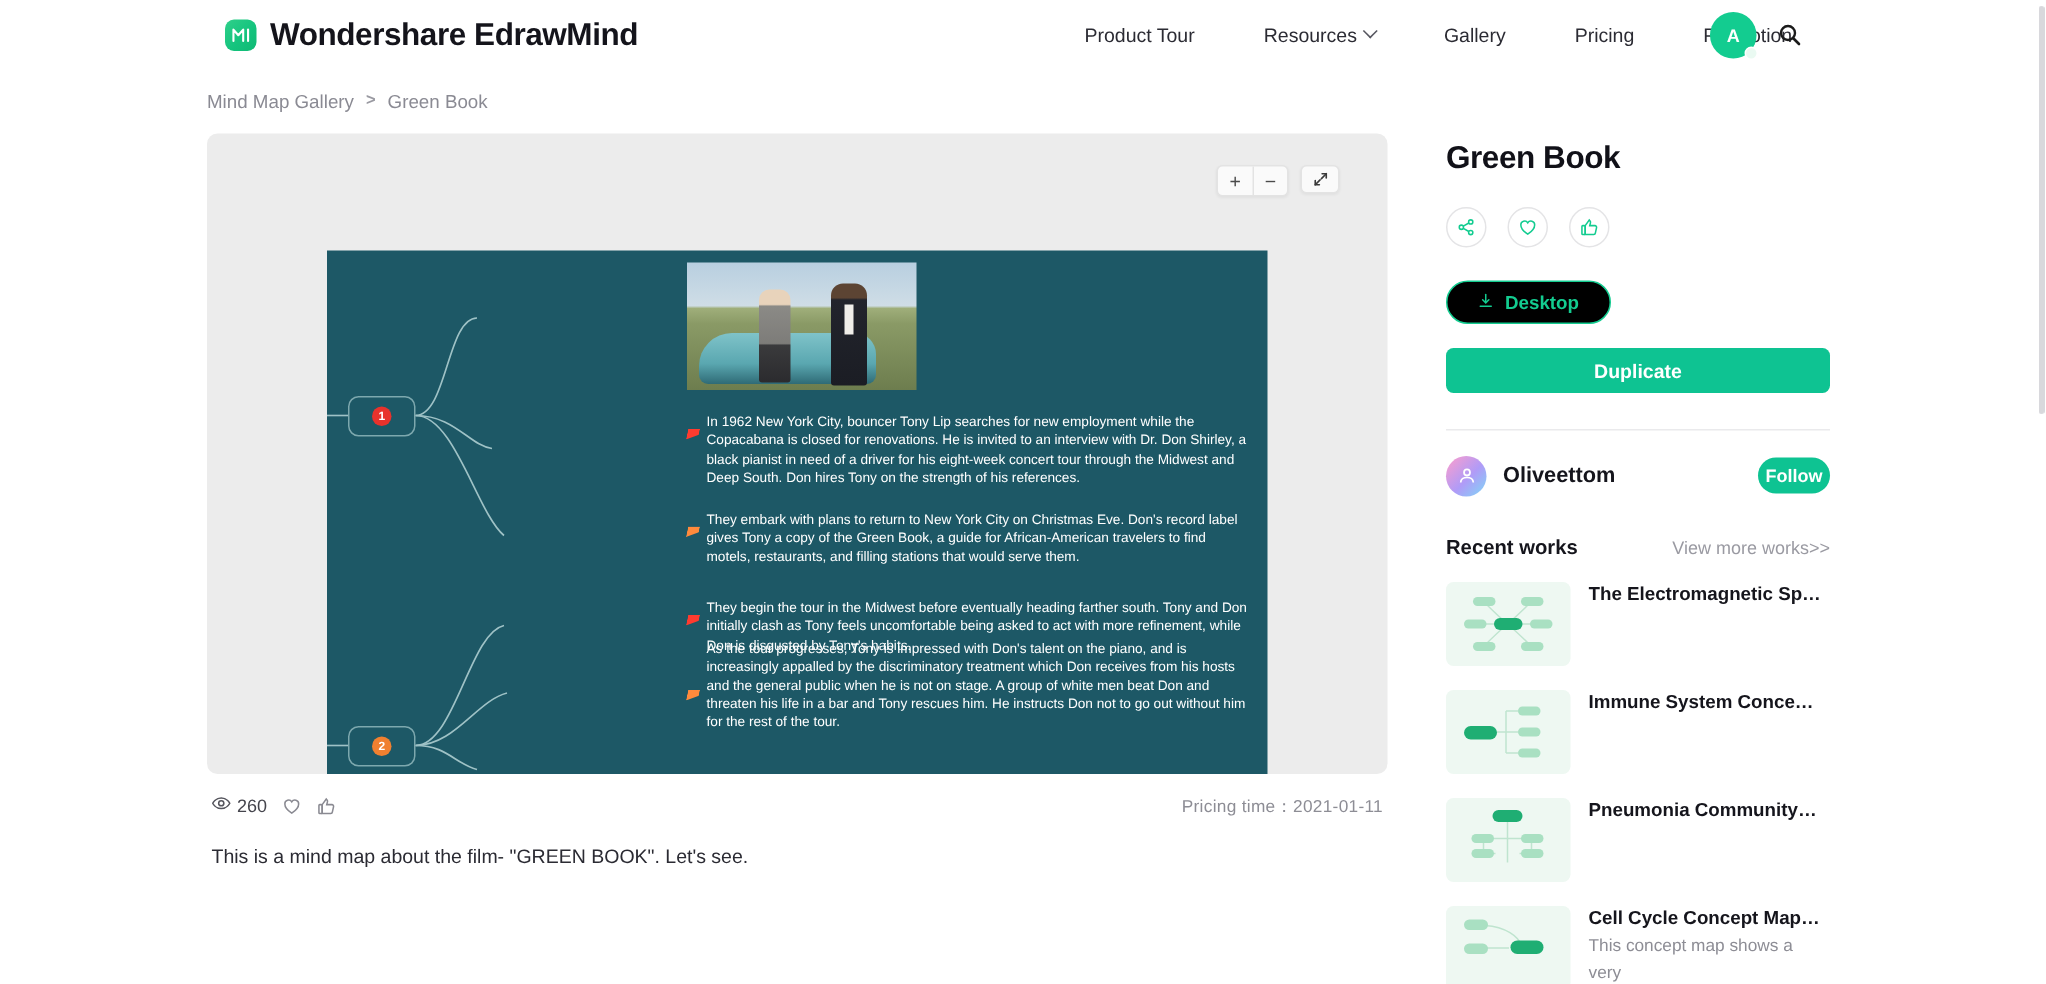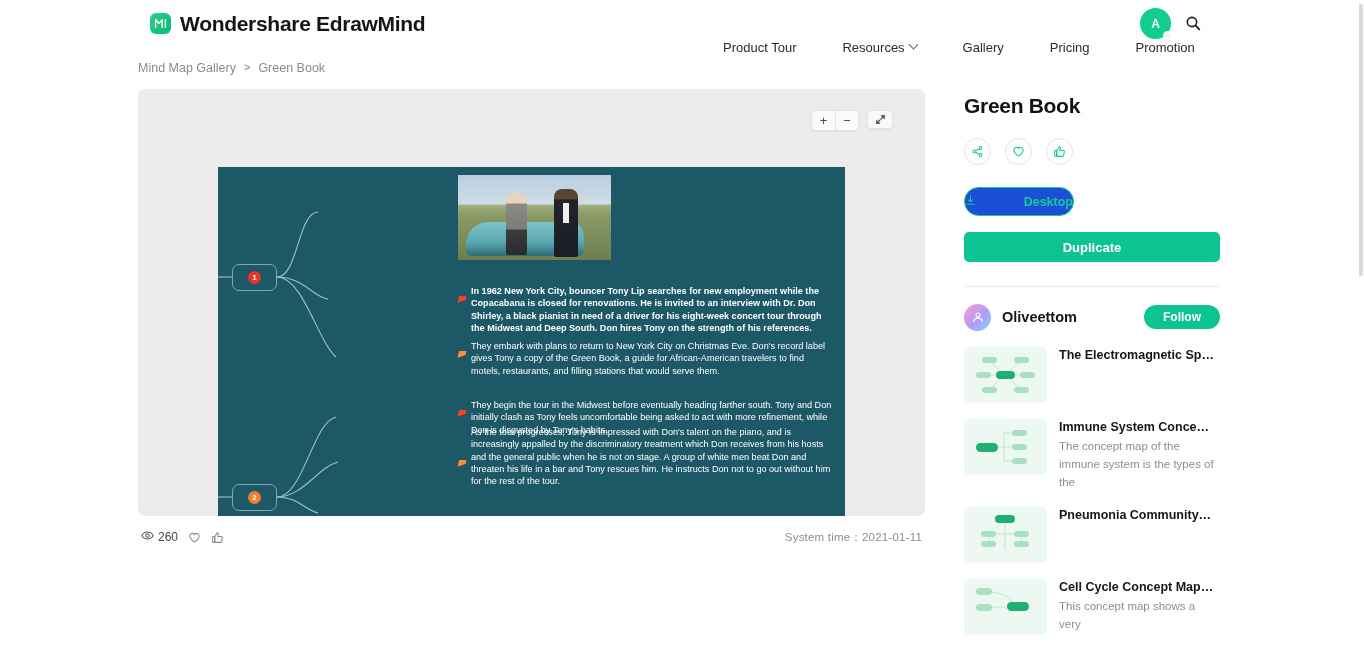--- a/index.html
+++ b/index.html
@@ -25,21 +25,21 @@
     width: 21px; height: 21px; border-radius: 6px;
     background: linear-gradient(135deg,#2fd08a 0%,#15c47e 55%,#0fb974 100%);
     display: flex; align-items: center; justify-content: center;
   }
   .brand-logo svg { display:block; }
   .brand-name {
     font-size: 21px; font-weight: 700; letter-spacing: -0.3px; color: #14141b;
   }
   .nav {
     position: absolute; left: 700px; top: 0; height: 47px;
-    display: flex; align-items: center; gap: 0; margin-top: 24px;
+    display: flex; align-items: center; gap: 0;
   }
   .nav a {
     font-size: 13px; color: #2b2b33; text-decoration: none;
     padding: 0 23px; display: flex; align-items: center; gap: 5px;
     white-space: nowrap;
   }
   .caret {
     display:inline-block; width:7px; height:7px;
     border-right:1.3px solid #55555f; border-bottom:1.3px solid #55555f;
     transform: rotate(45deg) translate(-2px,-2px);
@@ -190,43 +190,43 @@
   .circ-btn {
     width: 27px; height: 27px; border-radius:50%;
     border: 1px solid #e4e4e6; background:#fff;
     display:flex; align-items:center; justify-content:center; cursor:pointer;
   }
   .btn-desktop {
     margin-top: 22px;
     width: 110px; height: 29px;
     border: 1px solid #13cc90; border-radius: 15px;
     color:#13cc90; font-size: 12.5px; font-weight:600;
-    display:flex; align-items:center; justify-content:space-between; gap:7px;
-    cursor:pointer; background:#1d4ed8;
+    display:flex; align-items:center; justify-content:center; gap:7px;
+    cursor:pointer; background:#000000;
   }
   .btn-duplicate {
     margin-top: 16px;
     width: 256px; height: 30px;
     background:#0ec392; border:none; border-radius: 5px;
     color:#fff; font-size: 13px; font-weight: 700;
     display:flex; align-items:center; justify-content:center; cursor:pointer;
     font-family:"Liberation Sans",sans-serif;
   }
   .divider { height:1px; background:#eaeaec; margin-top: 24px; }
   .author-row {
     display:flex; align-items:center; margin-top: 16px; height: 28px;
   }
   .author-av {
     width: 27px; height:27px; border-radius:50%;
     background: linear-gradient(135deg,#ff9ecb 0%,#b09bf7 55%,#7fd8f7 100%);
     display:flex; align-items:center; justify-content:center;
   }
   .author-name { margin-left: 11px; font-size: 14.5px; font-weight: 600; color:#15151c; }
   .btn-follow {
-    margin-left:auto; width: 76px; height: 24px;
+    margin-left:auto; width: 48px; height: 24px;
     background:#0ec392; border:none; border-radius: 12px;
     color:#fff; font-size: 12px; font-weight: 700; cursor:pointer;
     font-family:"Liberation Sans",sans-serif;
   }
   .recent-head {
     display:flex; align-items:baseline; justify-content:space-between;
     margin-top: 26px;
   }
   .recent-title { font-size: 13.5px; font-weight:700; color:#15151c; }
   .recent-more { font-size: 12px; color:#9a9aa2; cursor:pointer; }
@@ -347,21 +347,21 @@
           <div class="man2"></div>
         </div>
 
         <div class="node node-1">
           <span class="dot" style="background:#e8322c">1</span>
         </div>
         <div class="node node-2">
           <span class="dot" style="background:#f08030">2</span>
         </div>
 
-        <div class="mm-block" style="top:118px;font-weight:bold;">
+        <div class="mm-block" style="top:108px;">
           <span class="mm-flag red" style="top:11px">
               <span></span>
             </span>
           <span>In 1962 New York City, bouncer Tony Lip searches for new employment while the Copacabana is closed for renovations. He is invited to an interview with Dr. Don Shirley, a black pianist in need of a driver for his eight-week concert tour through the Midwest and Deep South. Don hires Tony on the strength of his references.</span>
         </div>
 
         <div class="mm-block" style="top:232px;">
           <span class="mm-flag red" style="top:11px">
               <span></span>
             </span>
@@ -402,24 +402,25 @@
             </svg>
         </span>
         <span class="icon-btn">
           <svg width="13" height="13" viewBox="0 0 24 24" fill="none" stroke="#8a8a92" stroke-width="1.9">
               <path d="M7 21V10l5-7 1 1.2a2.6 2.6 0 0 1 .5 2.4L12.6 10H19a2 2 0 0 1 2 2.4l-1.5 6.8A2 2 0 0 1 17.5 21H7z"></path>
               <rect x="3" y="10" width="4" height="11" rx="1"></rect>
             </svg>
         </span>
       </div>
       <div class="release">
-        <span>System time：</span><span>2021-01-11</span>
-      </div>
-    </div>
-
+        <span>Pricing time：</span><span>2021-01-11</span>
+      </div>
+    </div>
+
+    <div class="desc">This is a mind map about the film- "GREEN BOOK". Let's see.</div>
   </div>
 
   <div class="side">
 
     <div class="side-title">Green Book</div>
 
     <div class="side-actions">
       <div class="circ-btn">
         <svg width="13" height="13" viewBox="0 0 24 24" fill="none" stroke="#13cc90" stroke-width="1.9">
             <circle cx="17.5" cy="5.5" r="2.6"></circle>
@@ -460,20 +461,24 @@
       <div class="author-av">
         <svg width="14" height="14" viewBox="0 0 24 24" fill="none" stroke="#fff" stroke-width="2">
             <circle cx="12" cy="8.5" r="3.4"></circle>
             <path d="M4.8 20c0-3.8 3.2-6 7.2-6s7.2 2.2 7.2 6"></path>
           </svg>
       </div>
       <div class="author-name">Oliveettom</div>
       <button class="btn-follow">Follow</button>
     </div>
 
+    <div class="recent-head">
+      <span class="recent-title">Recent works</span>
+      <span class="recent-more">View more works&gt;&gt;</span>
+    </div>
 
     <div class="work">
       <div class="work-thumb">
         <svg width="83" height="56" viewBox="0 0 83 56">
           <g stroke="#bfe4cf" stroke-width="1" fill="none">
             <path d="M41 28 C34 22 30 18 26 14"></path>
               <path d="M41 28 C48 22 52 18 56 14"></path>
             <path d="M41 28 C34 34 30 38 26 42"></path>
               <path d="M41 28 C48 34 52 38 56 42"></path>
             <path d="M26 28h8"></path>
@@ -504,21 +509,20 @@
               <path d="M40 42h8"></path>
           </g>
           <rect x="12" y="24" width="22" height="9" rx="4.5" fill="#1fae73"></rect>
           <rect x="48" y="11" width="15" height="6" rx="3" fill="#a9e0c2"></rect>
           <rect x="48" y="25" width="15" height="6" rx="3" fill="#a9e0c2"></rect>
           <rect x="48" y="39" width="15" height="6" rx="3" fill="#a9e0c2"></rect>
         </svg>
       </div>
       <div class="work-text">
         <div class="work-title">Immune System Concept ...</div>
-        <div class="work-desc">The concept map of the immune system is the types of the</div>
       </div>
     </div>
 
     <div class="work">
       <div class="work-thumb">
         <svg width="83" height="56" viewBox="0 0 83 56">
           <g stroke="#bfe4cf" stroke-width="1" fill="none">
             <path d="M41 15v28"></path>
               <path d="M25 27h32"></path>
               <path d="M25 27v10"></path>

